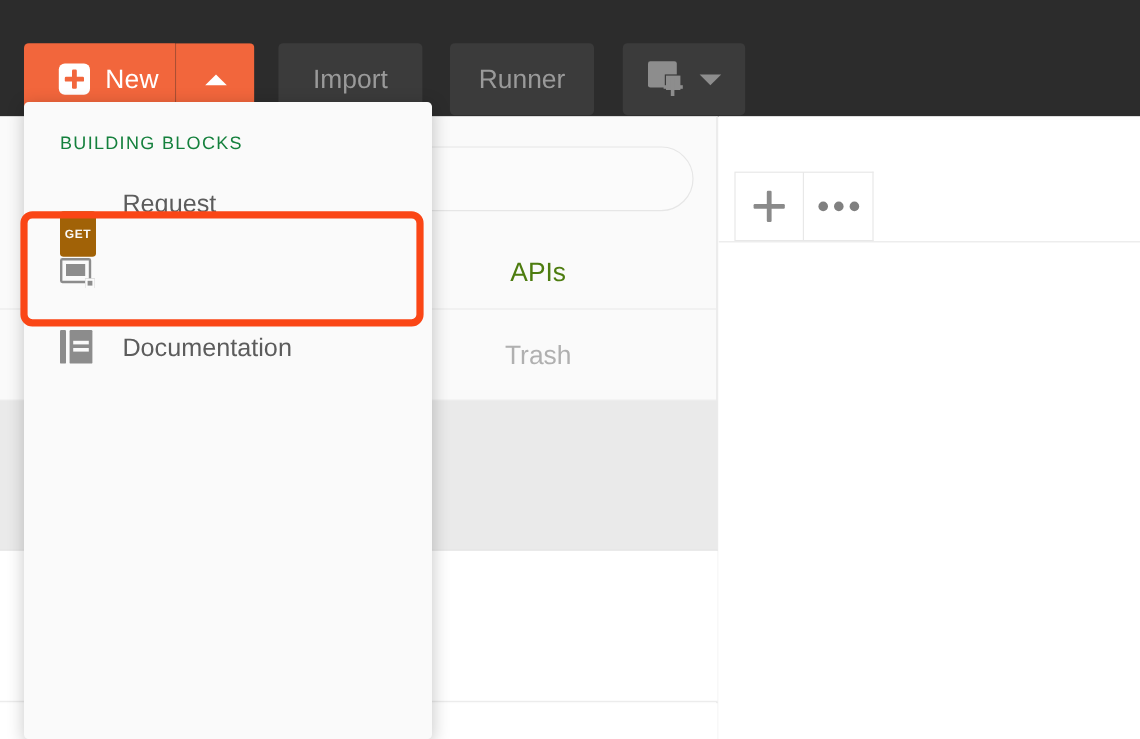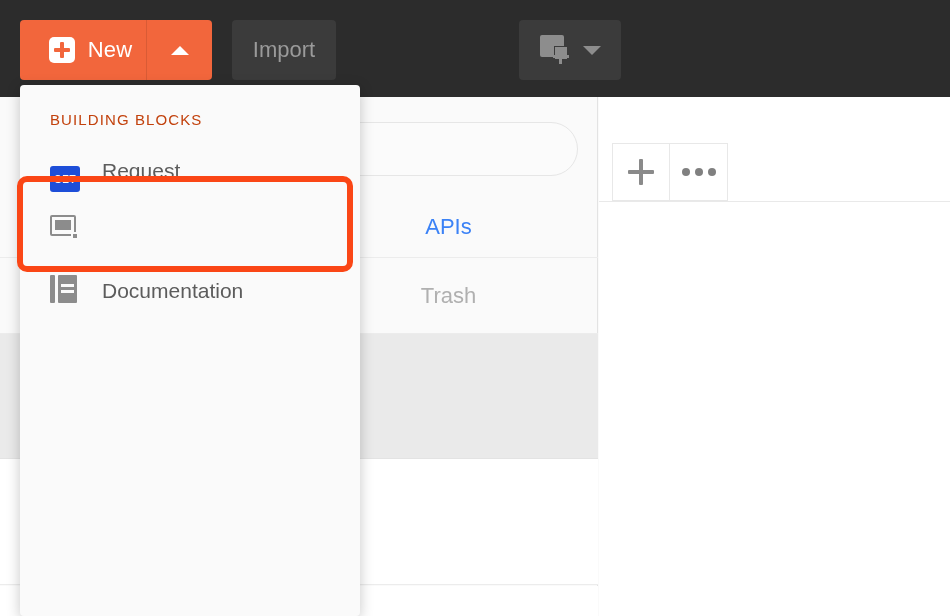--- a/index.html
+++ b/index.html
@@ -10,21 +10,21 @@
     background: #fafafa;
   }
   #app { position: relative; width: 950px; height: 616px; }
 
   
   .topbar {
     position: absolute; left: 0; top: 0; width: 950px; height: 97px;
     background: #2c2c2c;
   }
   .tb-btn {
-    position: absolute; top: 20px; height: 60px;
+    position: absolute; top: 36px; height: 60px;
     border-radius: 4px;
     display: flex; align-items: center; justify-content: center;
   }
   .btn-new {
     left: 20px; width: 126px;
     background: #f2663c;
     display: flex; align-items: center;
     padding-left: 15px;
     border-top-right-radius: 0; border-bottom-right-radius: 0;
   }
@@ -51,21 +51,21 @@
     border-left: 9px solid transparent; border-right: 9px solid transparent;
     border-bottom: 9px solid #ffffff;
   }
   .caret-down {
     width: 0; height: 0;
     border-left: 9px solid transparent; border-right: 9px solid transparent;
     border-top: 9px solid #8d8d8d;
   }
   .btn-dark { background: #3b3b3b; }
   .btn-dark .lbl { color: #9a9a9a; font-size: 22px; }
-  .btn-import { left: 232px; width: 104px; }
+  .btn-import { left: 232px; width: 120px; }
   .btn-runner { left: 375px; width: 120px; }
   .btn-ws     { left: 519px; width: 102px; gap: 9px; }
 
   .ws-icon { position: relative; width: 34px; height: 30px; }
   .ws-icon .sq-back {
     position: absolute; left: 0; top: 0; width: 24px; height: 22px;
     background: #8d8d8d; border-radius: 2px;
   }
   .ws-icon .sq-notch {
     position: absolute; left: 14px; top: 11px; width: 12px; height: 12px;
@@ -89,21 +89,21 @@
     width: 100%; height: 54px; border: 1px solid #e6e6e6; border-radius: 28px;
     background: #fbfbfb; outline: none; font-size: 17px; color: #9a9a9a;
     padding: 0 22px; font-family: "Liberation Sans", sans-serif;
   }
   .tabrow {
     position: absolute; left: 0; top: 99px; width: 598px; height: 62px;
     display: flex; border-bottom: 1px solid #ececec;
   }
   .tab {
     flex: 1; display: flex; align-items: center; justify-content: center;
-    font-size: 22px; color: #3b82f6; position: relative;
+    font-size: 22px; color: #4d7c0f; position: relative;
   }
   .tab.active { color: #444444; }
   .tab.active::after {
     content: ""; position: absolute; bottom: -1px; left: 50%;
     transform: translateX(-50%);
     width: 92px; height: 4px; background: #f2663c;
   }
   .tabrow2 {
     position: absolute; left: 0; top: 161px; width: 598px; height: 76px;
     display: flex; border-bottom: 1px solid #ececec;
@@ -151,40 +151,40 @@
   }
 
   
   .menu {
     position: absolute; left: 20px; top: 85px; width: 340px; height: 531px;
     background: #fafafa; border-radius: 4px;
     box-shadow: 0 3px 14px rgba(0,0,0,.22);
     overflow: hidden;
   }
   .menu-section {
-    font-size: 15px; letter-spacing: 1.1px; color: #c2410c;
+    font-size: 15px; letter-spacing: 1.1px; color: #15803d;
     padding: 26px 0 12px 30px; text-transform: uppercase;
   }
   .menu-section.second { padding-top: 22px; }
   .menu-item {
     height: 60px; display: flex; align-items: center;
     padding-left: 30px; font-size: 21px; color: #5c5c5c;
   }
   .menu-item.hover { background: #efefef; }
   .menu-item.faded { color: #bdbdbd; }
   .mi-icon {
     width: 34px; height: 30px; margin-right: 18px;
     flex: 0 0 auto; position: relative;
   }
   .mi-label { line-height: 1; }
 
   
   .ic-get {
-    width: 30px; height: 26px; background: #1d4ed8; border-radius: 3px;
-    margin-top: 11px; color: #fafafa; font-size: 10px; font-weight: bold;
+    width: 30px; height: 38px; background: #a16207; border-radius: 3px;
+    margin-top: 21px; color: #fafafa; font-size: 10px; font-weight: bold;
     display: flex; align-items: center; justify-content: center;
     letter-spacing: .5px;
   }
   
   .ic-folder { margin-top: 4px; width: 32px; height: 24px; position: relative; }
   .ic-folder .tab-top {
     position: absolute; left: 15px; top: 0; width: 17px; height: 7px;
     background: #8c8c8c; border-radius: 0 2px 0 0;
   }
   .ic-folder .body {
@@ -261,20 +261,23 @@
     </div>
 
     <div class="tb-btn btn-new-caret">
       <span class="caret-up"></span>
     </div>
 
     <div class="tb-btn btn-dark btn-import">
       <span class="lbl">Import</span>
     </div>
 
+    <div class="tb-btn btn-dark btn-runner">
+      <span class="lbl">Runner</span>
+    </div>
 
     <div class="tb-btn btn-dark btn-ws">
       <span class="ws-icon">
         <i class="sq-back"></i>
           <i class="sq-notch"></i>
           <i class="sq-front"></i>
         <i class="pl-h"></i>
           <i class="pl-v"></i>
       </span>
       <span class="caret-down"></span>

